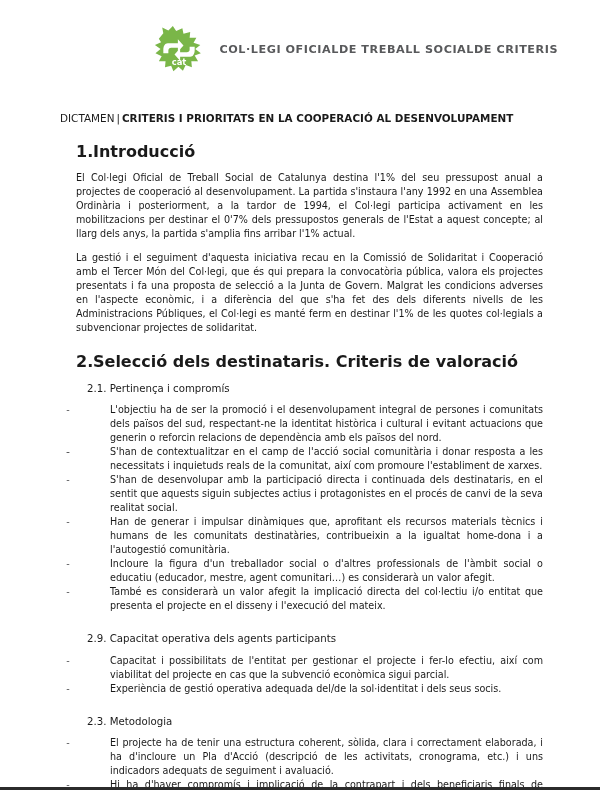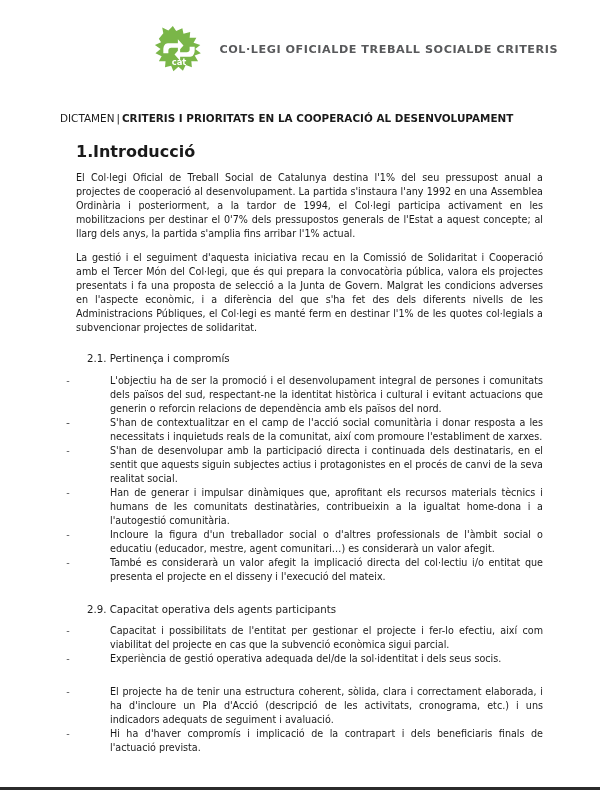--- a/index.html
+++ b/index.html
@@ -180,20 +180,23 @@
 
     <h2 class="sec">
       <span class="num">1.</span><span>Introducció</span>
     </h2>
 
     <p class="para">El Col·legi Oficial de Treball Social de Catalunya destina l'1% del seu pressupost anual a projectes de cooperació al desenvolupament. La partida s'instaura l'any 1992 en una Assemblea Ordinària i posteriorment, a la tardor de 1994, el Col·legi participa activament en les mobilitzacions per destinar el 0'7% dels pressupostos generals de l'Estat a aquest concepte; al llarg dels anys, la partida s'amplia fins arribar l'1% actual.</p>
     <p class="para">La gestió i el seguiment d'aquesta iniciativa recau en la Comissió de Solidaritat i Cooperació amb el Tercer Món del Col·legi, que és qui prepara la convocatòria pública, valora els projectes presentats i fa una proposta de selecció a la Junta de Govern. Malgrat les condicions adverses en l'aspecte econòmic, i a diferència del que s'ha fet des dels diferents nivells de les Administracions Públiques, el Col·legi es manté ferm en destinar l'1% de les quotes col·legials a subvencionar projectes de solidaritat.</p>
 
     <div class="spacer-sm"></div>
 
+    <h2 class="sec">
+      <span class="num">2.</span><span>Selecció dels destinataris. Criteris de valoració</span>
+    </h2>
 
     <h3 class="subsec">2.1. Pertinença i compromís</h3>
     <ul class="bullets lvl2">
       <li><span class="dash">-</span><span>L'objectiu ha de ser la promoció i el desenvolupament integral de persones i comunitats dels països del sud, respectant-ne la identitat històrica i cultural i evitant actuacions que generin o reforcin relacions de dependència amb els països del nord.</span></li>
       <li><span class="dash">-</span></li>
       <li><span class="dash">-</span><span>S'han de contextualitzar en el camp de l'acció social comunitària i donar resposta a les necessitats i inquietuds reals de la comunitat, així com promoure l'establiment de xarxes.</span></li>
       <li><span class="dash">-</span><span>S'han de desenvolupar amb la participació directa i continuada dels destinataris, en el sentit que aquests siguin subjectes actius i protagonistes en el procés de canvi de la seva realitat social.</span></li>
       <li><span class="dash">-</span><span>Han de generar i impulsar dinàmiques que, aprofitant els recursos materials tècnics i humans de les comunitats destinatàries, contribueixin a la igualtat home-dona i a l'autogestió comunitària.</span></li>
       <li><span class="dash">-</span><span>Incloure la figura d'un treballador social o d'altres professionals de l'àmbit social o educatiu (educador, mestre, agent comunitari…) es considerarà un valor afegit.</span></li>
       <li><span class="dash">-</span><span>També es considerarà un valor afegit la implicació directa del col·lectiu i/o entitat que presenta el projecte en el disseny i l'execució del mateix.</span></li>
@@ -202,20 +205,21 @@
     <div class="spacer-sm"></div>
 
     <h3 class="subsec">2.9. Capacitat operativa dels agents participants</h3>
     <ul class="bullets lvl2">
       <li><span class="dash">-</span><span>Capacitat i possibilitats de l'entitat per gestionar el projecte i fer-lo efectiu, així com viabilitat del projecte en cas que la subvenció econòmica sigui parcial.</span></li>
       <li><span class="dash">-</span><span>Experiència de gestió operativa adequada del/de la sol·identitat i dels seus socis.</span></li>
     </ul>
 
     <div class="spacer-sm"></div>
 
+    <h3 class="subsec">2.3. Metodologia</h3>
     <ul class="bullets lvl2">
       <li><span class="dash">-</span><span>El projecte ha de tenir una estructura coherent, sòlida, clara i correctament elaborada, i ha d'incloure un Pla d'Acció (descripció de les activitats, cronograma, etc.) i uns indicadors adequats de seguiment i avaluació.</span></li>
       <li><span class="dash">-</span><span>Hi ha d'haver compromís i implicació de la contrapart i dels beneficiaris finals de l'actuació prevista.</span></li>
     </ul>
 
   </div>
 
   <div class="bottom-rule"></div>
 </div>
 

